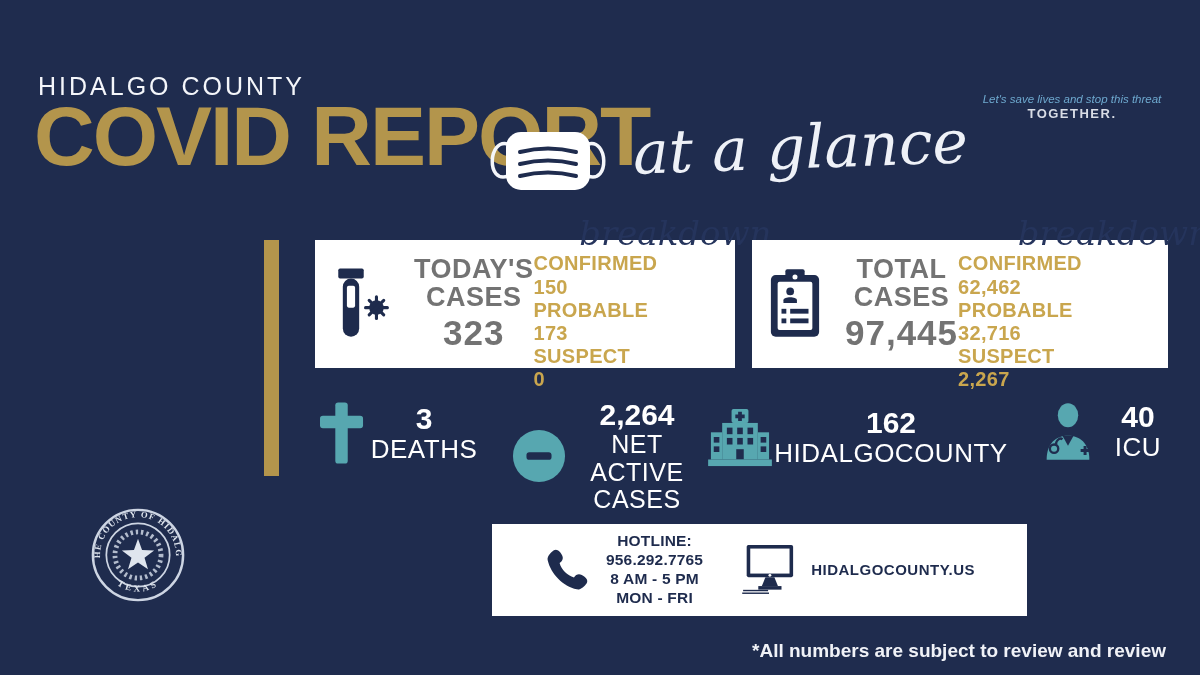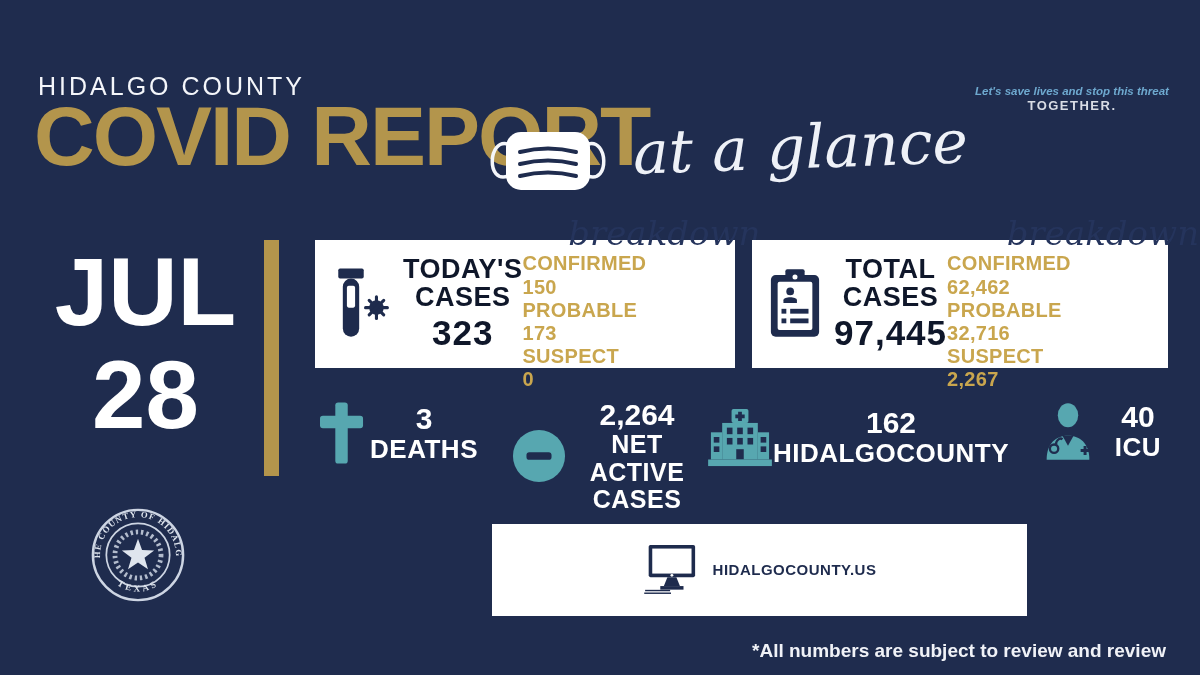--- a/index.html
+++ b/index.html
@@ -13,48 +13,48 @@
   .county{position:absolute;left:38px;top:72px;font-size:25px;font-weight:500;
     letter-spacing:3px;color:#f4f6fa;}
   .title{position:absolute;left:34px;top:94px;font-size:84px;font-weight:800;
     letter-spacing:-2px;color:#b3954c;line-height:1;}
   .mask-wrap{position:absolute;left:486px;top:128px;width:124px;height:70px;}
   .glance{position:absolute;left:633px;top:112px;font-size:60px;
     font-family:"DejaVu Serif",serif;font-style:italic;color:#eef1f7;
     transform:rotate(-2deg);}
   .stayhome{position:absolute;left:972px;top:80px;width:200px;text-align:center;}
   .stayhome .tag{font-size:26px;font-weight:800;color:#ffffff;letter-spacing:.5px;}
-  .stayhome .line{font-size:11.5px;font-style:italic;font-weight:700;color:#6ea9cf;margin-top:5px;}
+  .stayhome .line{font-size:11.5px;font-style:italic;font-weight:400;color:#6ea9cf;margin-top:13px;}
   .stayhome .together{font-size:13px;font-weight:600;color:#d9dde6;letter-spacing:1.5px;margin-top:1px;}
   
   .datebox{position:absolute;left:38px;top:244px;width:215px;text-align:center;color:#ffffff;}
   .datebox .month,.datebox .day{font-size:96px;font-weight:800;line-height:1;}
   .datebox .day{margin-top:7px;}
   .goldbar{position:absolute;left:264px;top:240px;width:15px;height:236px;background:#b3954c;}
   
   .card{position:absolute;top:240px;height:128px;background:#ffffff;
     display:flex;align-items:center;padding:0 16px;box-sizing:border-box;}
   .card.today{left:315px;width:420px;}
   .card.total{left:752px;width:416px;}
   .card-icon{flex:none;}
-  .card-main{flex:none;text-align:center;margin-left:12px;color:#0f172a;}
+  .card-main{flex:none;text-align:center;margin-left:23px;color:#737373;}
   .card-main .l1,.card-main .l2{font-size:27px;font-weight:800;line-height:1.05;letter-spacing:.5px;}
   .card-main .val{font-size:35px;font-weight:800;letter-spacing:1px;margin-top:2px;}
   .card-break{margin-left:auto;flex:none;color:#1e2b4d;}
   .card.today .card-break{width:238px;}
   .card.total .card-break{width:252px;}
   .bd-title{font-family:"DejaVu Serif",serif;font-style:italic;font-size:34px;
     line-height:1;text-align:right;margin-bottom:2px;color:#25345c;}
   .bd-row{display:flex;justify-content:space-between;font-size:20px;font-weight:800;
     color:#c9a64e;line-height:1.16;letter-spacing:.3px;flex-direction:column;}
   
   .stat{position:absolute;display:flex;align-items:center;color:#ffffff;}
   .stat .col{text-align:center;font-weight:800;line-height:1.1;}
   .stat .num{font-size:30px;font-weight:800;}
-  .stat .lbl{font-size:26px;font-weight:700;letter-spacing:.5px;}
+  .stat .lbl{font-size:26px;font-weight:400;letter-spacing:.5px;}
   .stat.deaths{left:320px;top:402px;}
   .stat.deaths .col{width:120px;}
   .stat.netactive{left:512px;top:398px;}
   .stat.netactive .col{width:142px;}
   .stat.netactive .lbl{font-size:25px;}
   .stat.hosp{left:708px;top:406px;}
   .stat.hosp .col{width:238px;}
   .stat.icu{left:1042px;top:400px;}
   .stat.icu .col{width:88px;}
   
@@ -90,24 +90,20 @@
     </svg>
   </div>
 
   <div class="glance">at a glance</div>
 
   <div class="stayhome">
     <div class="line">Let's save lives and stop this threat</div>
     <div class="together">TOGETHER.</div>
   </div>
 
-  <div class="datebox">
-    <div class="month">JUL</div>
-    <div class="day">28</div>
-  </div>
   <div class="goldbar"></div>
 
   <div class="card today">
     <div class="card-icon">
       <svg viewBox="0 0 66 82" width="60" height="76">
         <rect x="8" y="2" width="28" height="11" rx="2" fill="#1e2b4d"></rect>
         <rect x="13" y="13" width="18" height="64" rx="9" fill="#1e2b4d"></rect>
         <rect x="17.5" y="21" width="9" height="24" rx="2" fill="#ffffff"></rect>
         <g fill="#1e2b4d">
           <circle cx="50" cy="45" r="8"></circle>
@@ -266,20 +262,33 @@
       <text font-family="Liberation Serif, serif" font-size="9" font-weight="bold" fill="#dfe5ee" letter-spacing="1.2">
         <textPath href="#sealTop" startOffset="50%" text-anchor="middle">THE COUNTY OF HIDALGO</textPath>
       </text>
       <text font-family="Liberation Serif, serif" font-size="9.5" font-weight="bold" fill="#dfe5ee" letter-spacing="3">
         <textPath href="#sealBottom" startOffset="50%" text-anchor="middle">TEXAS</textPath>
       </text>
     </svg>
   </div>
 
   <div class="hotline-card">
+    <div class="phone-group">
+      <span>
+        <svg viewBox="0 0 56 56" width="46" height="46">
+          <path d="M12,4 C16,1.5 20,6 22,10 C24,14 22.5,17 19,19.5 C21,27.5 28.5,35 36.5,37 C39,33.5 42,32 46,34 C50,36 54.5,40 52,44 C49.5,48 44,52.5 40,51.5 C23,47.5 8.5,33 4.5,16 C3.5,12 8,6.5 12,4 Z" fill="#1e2b4d"></path>
+        </svg>
+      </span>
+      <div class="phone-text">
+        <div>HOTLINE:</div>
+        <div>956.292.7765</div>
+        <div>8 AM - 5 PM</div>
+        <div>MON - FRI</div>
+      </div>
+    </div>
     <div class="web-group">
       <span>
         <svg viewBox="0 0 62 56" width="56" height="50">
           <rect x="6" y="0" width="52" height="36" rx="2" fill="#1e2b4d"></rect>
           <rect x="10" y="4" width="44" height="28" fill="#ffffff"></rect>
           <polygon points="27,36 37,36 41,46 23,46" fill="#1e2b4d"></polygon>
           <rect x="19" y="46" width="26" height="4" fill="#1e2b4d"></rect>
           <circle cx="32" cy="34" r="1.6" fill="#ffffff"></circle>
           <g stroke="#1e2b4d" stroke-width="1.6">
             <line x1="2" y1="51" x2="30" y2="51"></line>

